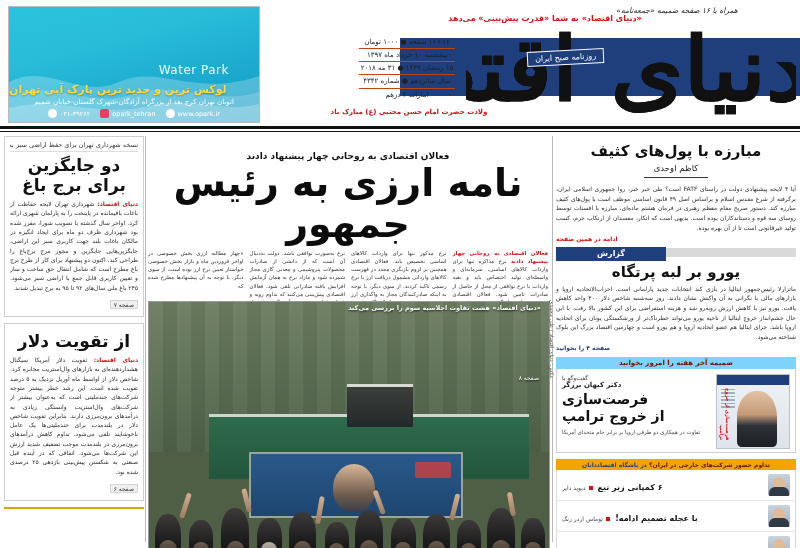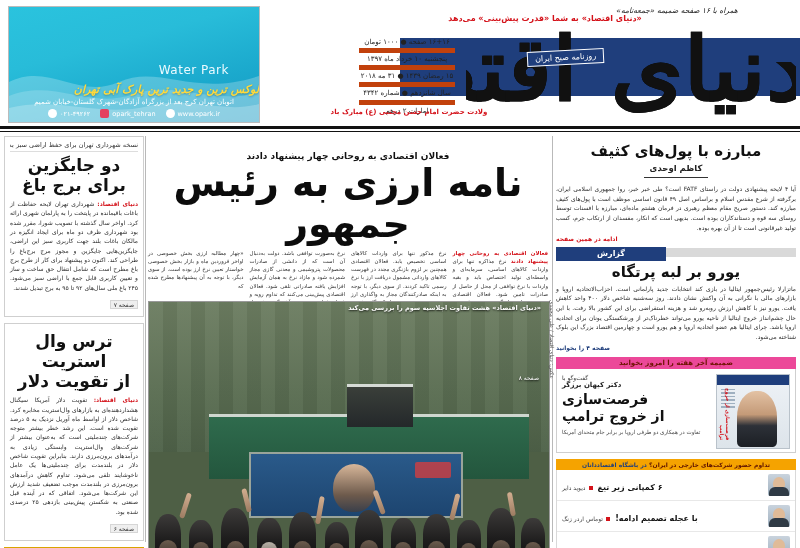--- a/index.html
+++ b/index.html
@@ -43,21 +43,21 @@
   .mh-slogan{
     position:absolute;right:150px;top:14px;width:210px;text-align:center;
     color:#d4121a;font-size:8px;font-weight:bold;white-space:nowrap;
   }
 
   
   .infobox{
     position:absolute;right:345px;top:36px;width:96px;
     font-size:7px;line-height:1.45;text-align:center;color:#222;
   }
-  .infobox .row{border-bottom:5px solid #c2410c;padding:1px 0;white-space:nowrap;}
+  .infobox .row{border-bottom:1px solid #c2410c;padding:1px 0;white-space:nowrap;}
   .infobox .row:last-child{border-bottom:none;}
   .hadith{
     position:absolute;right:286px;top:108px;width:210px;text-align:center;
     color:#d4121a;font-size:7px;font-weight:bold;white-space:nowrap;
   }
 
   
   .opark-ad{
     position:absolute;left:8px;top:6px;width:250px;height:115px;
     background:linear-gradient(165deg,#2ac3de 0%,#28bcd9 35%,#1ba9cd 70%,#1698c2 100%);
@@ -68,22 +68,22 @@
     position:absolute;right:16px;top:8px;color:#fff;font-size:42px;font-weight:bold;
     font-family:"DejaVu Sans","Liberation Sans",sans-serif;letter-spacing:-2px;
     text-shadow:0 1px 3px rgba(0,0,0,.18);direction:ltr;
   }
   .opark-logo .sup{font-size:14px;vertical-align:super;}
   .opark-tag{
     position:absolute;right:30px;top:56px;color:#eafaff;font-size:12px;direction:ltr;
     letter-spacing:.5px;
   }
   .ad-line1{
-    position:absolute;left:0;right:0;top:76px;text-align:right;
-    color:#ffd93b;font-size:11px;font-weight:bold;text-shadow:0 1px 2px rgba(0,0,0,.25);font-style:italic;
+    position:absolute;left:0;right:0;top:76px;text-align:left;
+    color:#ffd93b;font-size:11px;font-weight:bold;text-shadow:0 1px 2px rgba(0,0,0,.25);
   }
   .ad-line2{
     position:absolute;left:0;right:0;top:91px;text-align:center;
     color:#ffffff;font-size:7px;
   }
   .ad-contacts{
     position:absolute;left:0;right:0;bottom:4px;
     display:flex;justify-content:center;align-items:center;gap:10px;
     color:#fff;font-size:6.5px;direction:ltr;
   }
@@ -153,27 +153,27 @@
   .cap-page{position:absolute;right:10px;top:72px;color:#fff;font-size:6px;
     text-shadow:0 1px 2px rgba(0,0,0,.9);}
 
   
   .rightcol{position:absolute;left:556px;top:136px;width:240px;height:406px;}
   .sec-label{background:#1f3e7c;color:#fff;font-size:8px;font-weight:bold;
     text-align:center;padding:2.5px 0;width:110px;margin:0 0 0 auto;}
   .sec-bar{height:9px;background:#d9d9d9;position:relative;margin-bottom:4px;}
   .sec-bar .sec-label{position:absolute;left:0;top:-1px;}
   .rhead{font-size:15px;font-weight:bold;text-align:center;color:#111;margin:6px 0 3px;}
-  .rauthor{font-size:8.5px;font-weight:bold;text-align:center;color:#222;margin-bottom:3px;}
+  .rauthor{font-size:8.5px;font-weight:normal;text-align:center;color:#222;margin-bottom:3px;}
   .rrule{width:64px;height:1px;background:#333;margin:4px auto 6px;}
   .rbody{font-size:6px;line-height:1.62;text-align:justify;color:#2b2b2b;}
   .rmore{color:#d4121a;font-size:6px;font-weight:bold;text-align:left;margin-top:2px;}
   .rmore.blue{color:#1f3e7c;}
 
-  .promo-bar{background:#ec4899;color:#6e1400;font-size:7px;font-weight:bold;
+  .promo-bar{background:#7dd3fc;color:#6e1400;font-size:7px;font-weight:bold;
     text-align:center;padding:2px 0;margin-top:6px;}
   .promo{border:1px solid #cfcfcf;border-top:none;padding:5px;display:flex;gap:6px;
     background:#fff;height:84px;box-sizing:border-box;}
   .promo-cover{width:72px;height:100%;background:linear-gradient(180deg,#eef2f6,#dde4ea);
     border:1px solid #b9c2ca;position:relative;overflow:hidden;flex:none;}
   .promo-cover .cv-top{position:absolute;left:0;top:0;width:100%;height:10px;
     background:#1f3e7c;}
   .promo-cover .cv-face{position:absolute;left:20px;top:16px;width:40px;height:56px;
     border-radius:46% 46% 10% 10%;background:linear-gradient(180deg,#e3c2a4 0%,#c49a78 42%,#2d3138 62%,#1c1f24 100%);}
   .promo-cover .cv-lines{position:absolute;left:4px;top:14px;width:14px;}
@@ -277,21 +277,20 @@
       </div>
       <div class="lbody">
         <span class="lead">دنیای اقتصاد:</span>
         <span>شهرداری تهران لایحه حفاظت از باغات باقیمانده در پایتخت را به پارلمان شهری ارائه کرد. اواخر سال گذشته با تصویب شورا، مقرر شده بود شهرداری ظرف دو ماه برای ایجاد انگیزه در مالکان باغات بلند جهت کاربری سبز این اراضی، جایگزین‌هایی جایگزین و مجوز مرج برج‌باغ را طراحی کند. اکنون دو پیشنهاد برای کار از طرح برج باغ مطرح است که شامل انتقال حق ساخت و ساز و تعیین کاربری قابل جمع با اراضی سبز می‌شود. ۲۴۵ باغ ملی سال‌های ۹۲ تا ۹۵ به برج تبدیل شدند.</span>
       </div>
       <div class="pagetag">صفحه ۷</div>
     </div>
 
     <div class="lbox">
       <div class="lhead">
-        <div>ترس وال استریت</div>
         <div>از تقویت دلار</div>
       </div>
       <div class="lbody">
         <span class="lead">دنیای اقتصاد:</span>
         <span>تقویت دلار آمریکا سیگنال هشداردهنده‌ای به بازارهای وال‌استریت مخابره کرد. شاخص دلار از اواسط ماه آوریل نزدیک به ۵ درصد تقویت شده است. این رشد خطر بیشتر متوجه شرکت‌های چندملیتی است که به‌عنوان بیشتر از شرکت‌های وال‌استریت وابستگی زیادی به درآمدهای برون‌مرزی دارند. بنابراین تقویت شاخص دلار در بلندمدت برای چندملیتی‌ها یک عامل ناخوشایند تلقی می‌شود. تداوم کاهش درآمدهای برون‌مرزی در بلندمدت موجب تضعیف شدید ارزش این شرکت‌ها می‌شود. اتفاقی که در آینده قبل صنعتی به شکستن پیش‌بینی بازدهی ۲۵ درصدی شده بود.</span>
       </div>
       <div class="pagetag">صفحه ۶</div>
     </div>
 
     <div class="idx">

